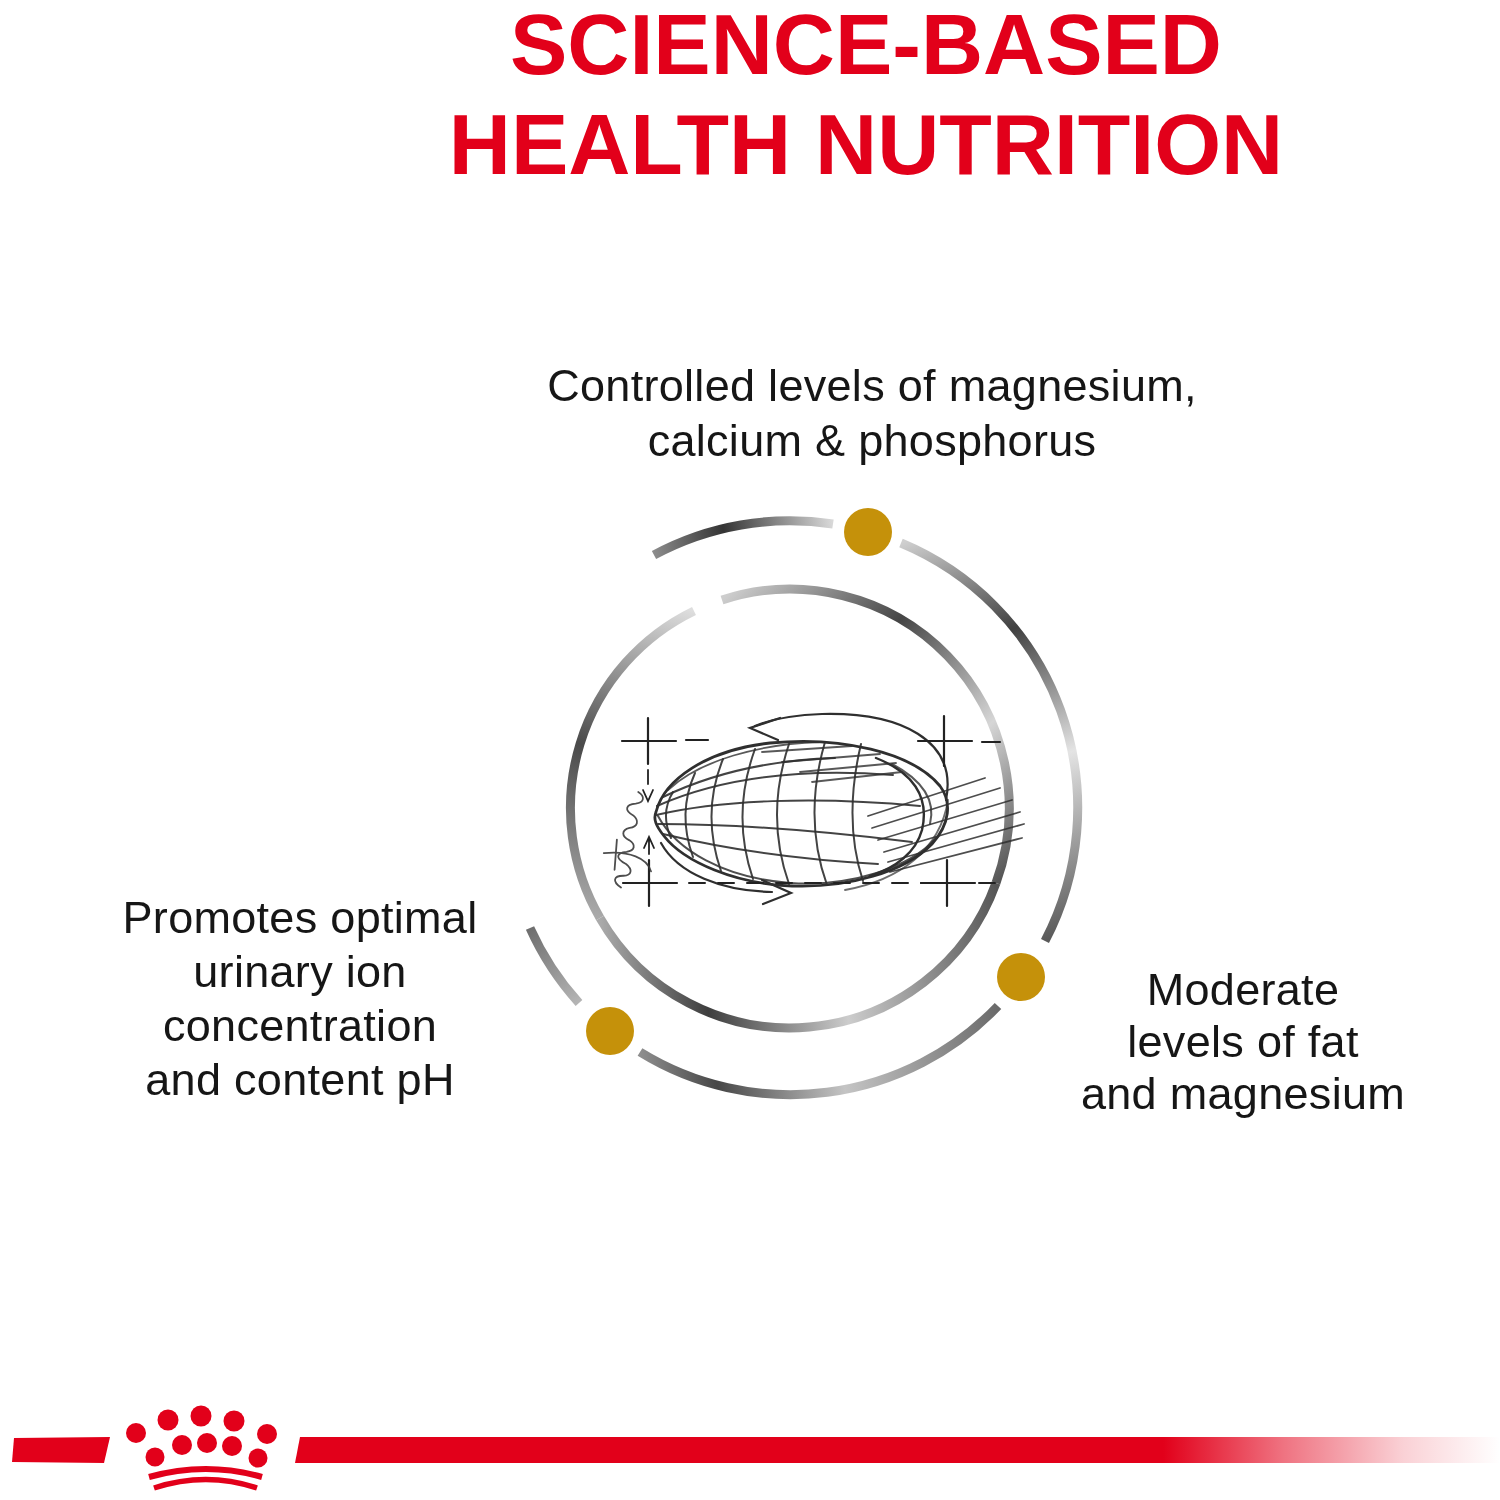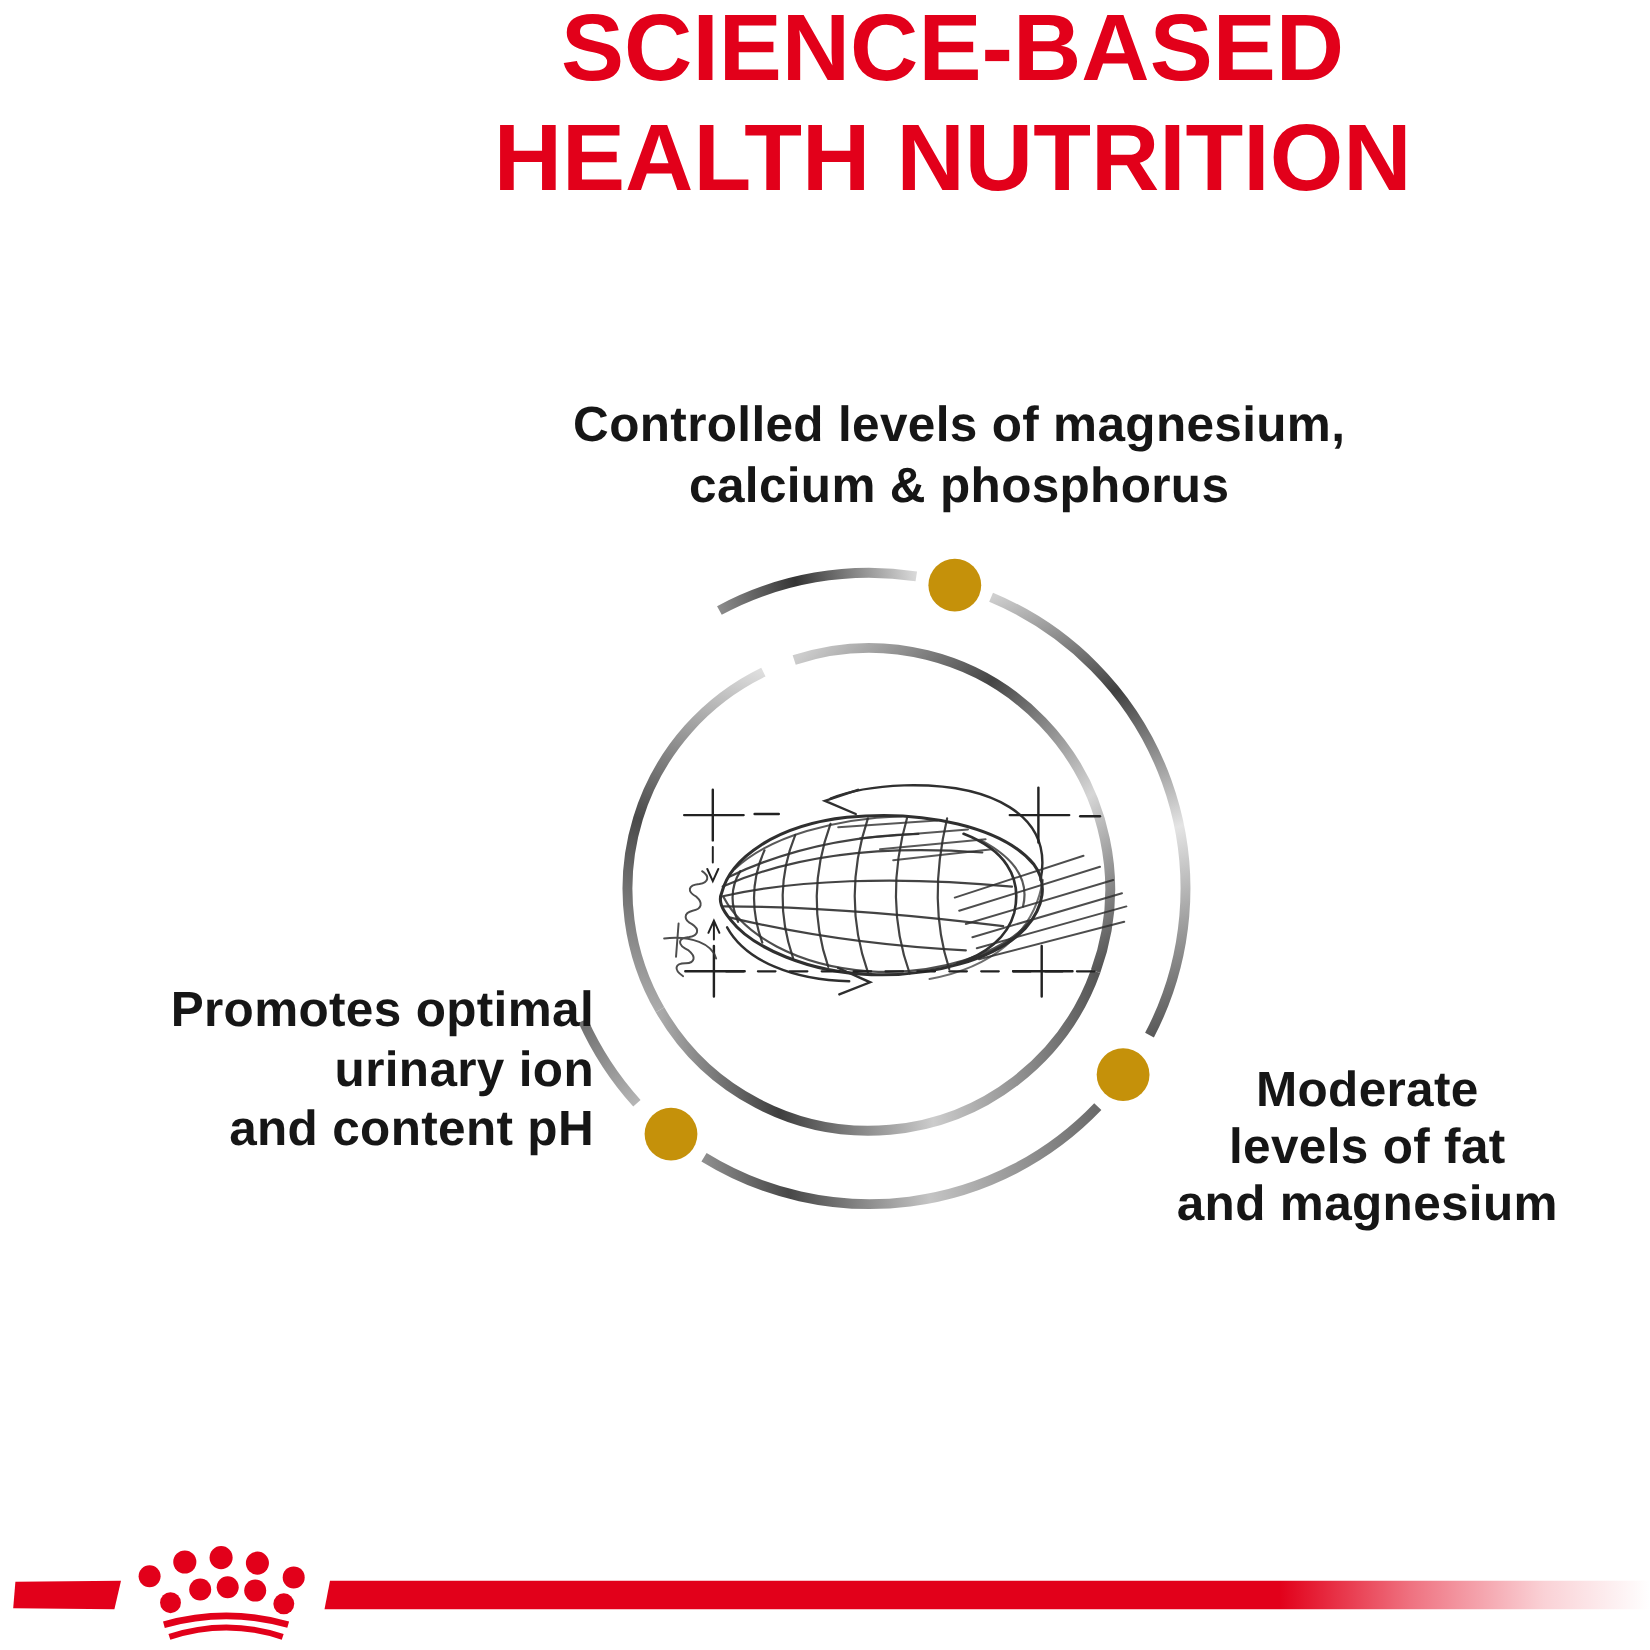--- a/index.html
+++ b/index.html
@@ -10,25 +10,25 @@
   .art{position:absolute;left:0;top:0;width:1500px;height:1500px;}
   .title{
     position:absolute;left:0;top:-6px;width:1616px;margin-left:0;
     text-align:center;color:var(--brand-red,#E2001A);
     font-weight:700;font-size:86px;line-height:100px;letter-spacing:0px;
     transform:translateX(58px);
   }
   .title div{white-space:nowrap;}
   .callout{
     position:absolute;color:var(--ink,#161616);
-    font-size:45px;letter-spacing:.3px;text-align:center;font-weight:700;
+    font-size:45px;letter-spacing:.3px;text-align:center;font-weight:400;
   }
   .callout div{white-space:nowrap;}
   .callout-top{left:472px;top:358px;width:800px;line-height:55px;}
-  .callout-left{left:60px;top:891px;width:480px;line-height:54px;text-align:right;}
+  .callout-left{left:60px;top:891px;width:480px;line-height:54px;}
   .callout-right{left:1043px;top:964px;width:400px;line-height:52px;}
 </style>
 </head>
 <body>
 
 <svg class="art" viewBox="0 0 1500 1500" aria-hidden="true">
   <defs>
     <linearGradient id="mgUL" gradientUnits="userSpaceOnUse" x1="654" y1="555" x2="833" y2="524">
       <stop offset="0" stop-color="#8c8c8c"></stop>
         <stop offset=".4" stop-color="#343434"></stop>
@@ -193,20 +193,21 @@
 </header>
 
 <div class="callout callout-top">
   <div>Controlled levels of magnesium,</div>
   <div>calcium &amp; phosphorus</div>
 </div>
 
 <div class="callout callout-left">
   <div>Promotes optimal</div>
   <div>urinary ion</div>
+  <div>concentration</div>
   <div>and content pH</div>
 </div>
 
 <div class="callout callout-right">
   <div>Moderate</div>
   <div>levels of fat</div>
   <div>and magnesium</div>
 </div>
 
 </body></html>

